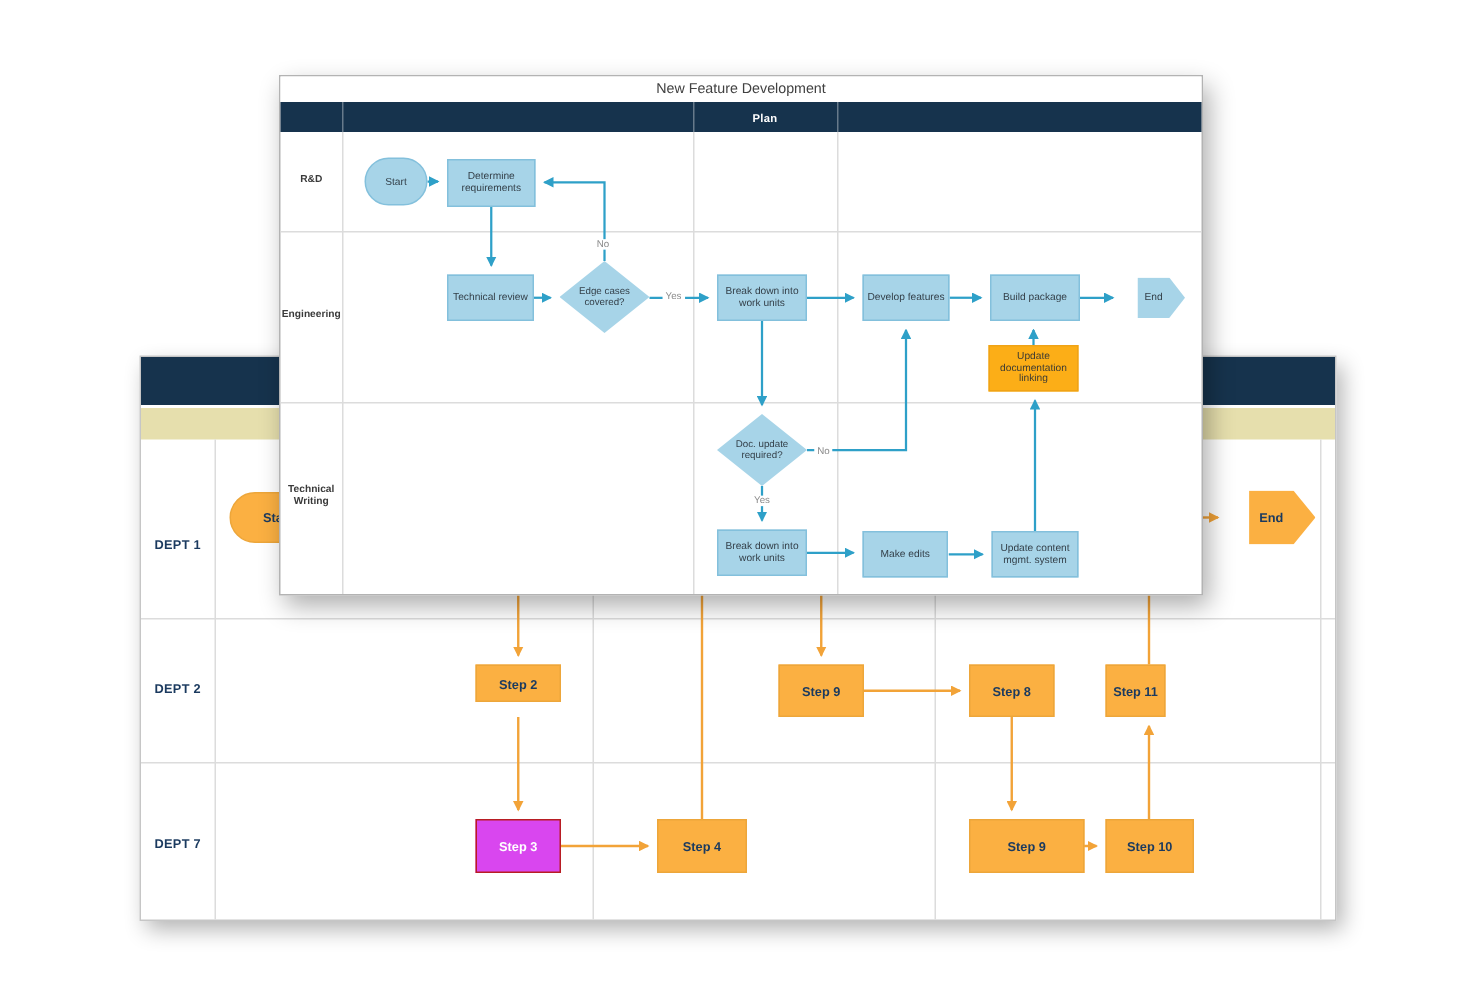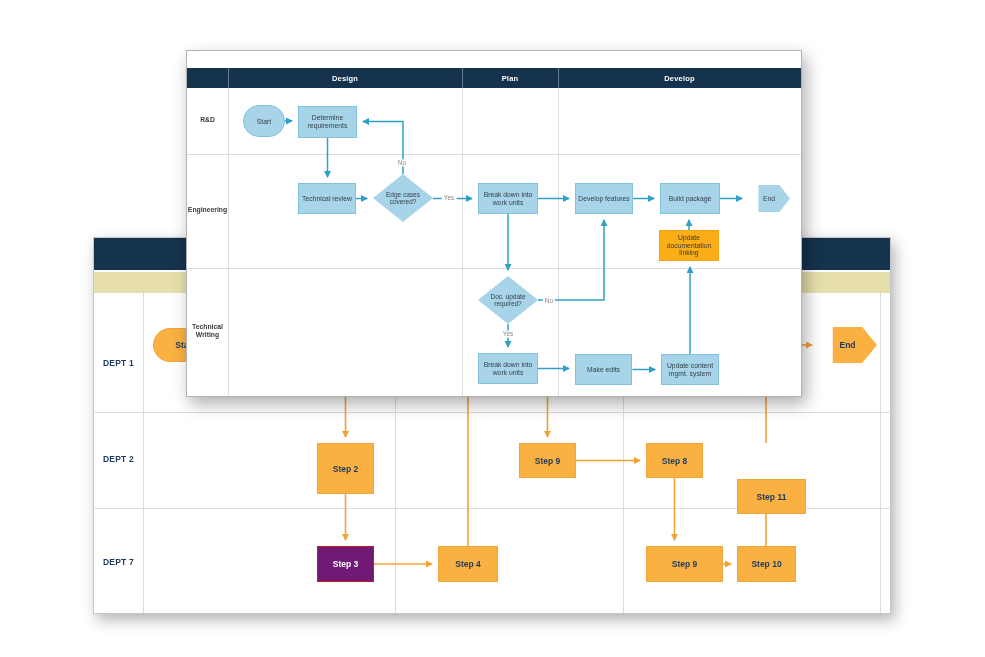--- a/index.html
+++ b/index.html
@@ -21,21 +21,21 @@
   .hline{position:absolute;height:1px;background:#dcdcdc;}
   .dept-label{
     position:absolute;left:0;width:49px;text-align:center;
     font-size:8.5px;font-weight:bold;color:#1b3a5f;letter-spacing:.2px;
   }
   .step{
     position:absolute;display:flex;align-items:center;justify-content:center;
     background:#fbb042;border:1px solid #eda63a;color:#1b3a5f;
     font-size:8.5px;font-weight:bold;box-sizing:border-box;text-align:center;
   }
-  .step.red{background:#701a75;border-color:#b81d23;color:#ffffff;}
+  .step.red{background:#d946ef;border-color:#b81d23;color:#ffffff;}
   .stadium-orange{
     position:absolute;display:flex;align-items:center;justify-content:center;
     background:#fbb042;border:1px solid #eda63a;border-radius:17px;
     color:#1b3a5f;font-size:8.5px;font-weight:bold;box-sizing:border-box;
   }
   .hex-orange{
     position:absolute;display:flex;align-items:center;justify-content:center;
     background:#fbb042;color:#1b3a5f;font-size:8.5px;font-weight:bold;
     clip-path:polygon(25% 0,75% 0,100% 50%,75% 100%,25% 100%);
   }
@@ -123,38 +123,37 @@
       <path d="M609,326 H637" marker-end="url(#oa)"></path>
       <path d="M672,308 V246" marker-end="url(#oa)"></path>
       <path d="M672,205 V158"></path>
       <path d="M706,107 H718" marker-end="url(#oa)"></path>
     </g>
   </svg>
 
   <div class="stadium-orange" style="left:59px;top:90px;width:64px;height:34px;">Start</div>
   <div class="hex-orange" style="left:724px;top:89px;width:59px;height:36px;">End</div>
 
-  <div class="step" style="left:223px;top:205px;width:57px;height:51px;">Step 2</div>
+  <div class="step" style="left:223px;top:205px;width:57px;height:25px;">Step 2</div>
   <div class="step" style="left:425px;top:205px;width:57px;height:35px;">Step 9</div>
   <div class="step" style="left:552px;top:205px;width:57px;height:35px;">Step 8</div>
-  <div class="step" style="left:643px;top:205px;width:69px;height:35px;margin-top:36px;">Step 11</div>
+  <div class="step" style="left:643px;top:205px;width:40px;height:35px;">Step 11</div>
   <div class="step red" style="left:223px;top:308px;width:57px;height:36px;">Step 3</div>
   <div class="step" style="left:344px;top:308px;width:60px;height:36px;">Step 4</div>
   <div class="step" style="left:552px;top:308px;width:77px;height:36px;">Step 9</div>
   <div class="step" style="left:643px;top:308px;width:59px;height:36px;">Step 10</div>
 </div>
 
 <div class="panel" id="fg-panel">
+  <div class="title-bar">New Feature Development</div>
   <div class="navy-header"></div>
   <div class="phase-sep" style="left:41px;"></div>
   <div class="phase-sep" style="left:275px;"></div>
   <div class="phase-sep" style="left:371px;"></div>
-  <div class="phase-label" style="left:41px;width:234px;">Design</div>
   <div class="phase-label" style="left:275px;width:96px;">Plan</div>
-  <div class="phase-label" style="left:371px;width:243px;">Develop</div>
 
   <div class="vline" style="left:41px;top:37px;height:308px;"></div>
   <div class="vline" style="left:275px;top:37px;height:308px;"></div>
   <div class="vline" style="left:371px;top:37px;height:308px;"></div>
   <div class="hline" style="left:0;top:103px;width:614px;"></div>
   <div class="hline" style="left:0;top:217px;width:614px;"></div>
 
   <div class="lane-label" style="top:65px;">R&amp;D</div>
   <div class="lane-label" style="top:155px;">Engineering</div>
   <div class="lane-label" style="top:272px;">Technical Writing</div>

